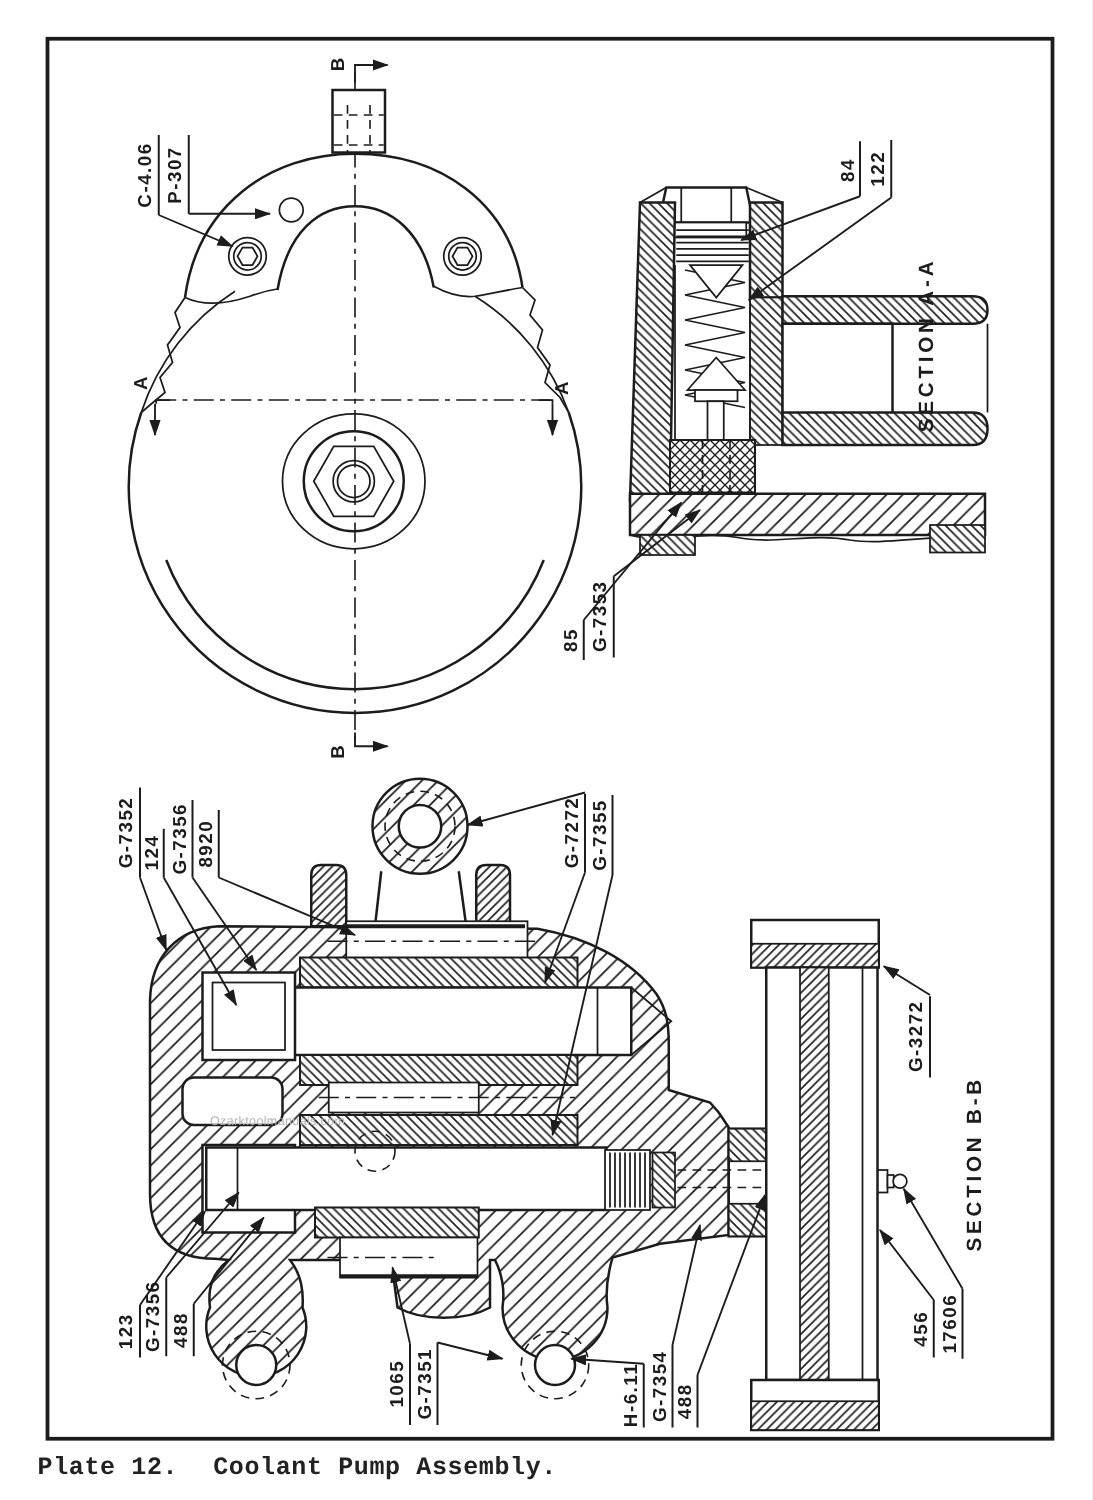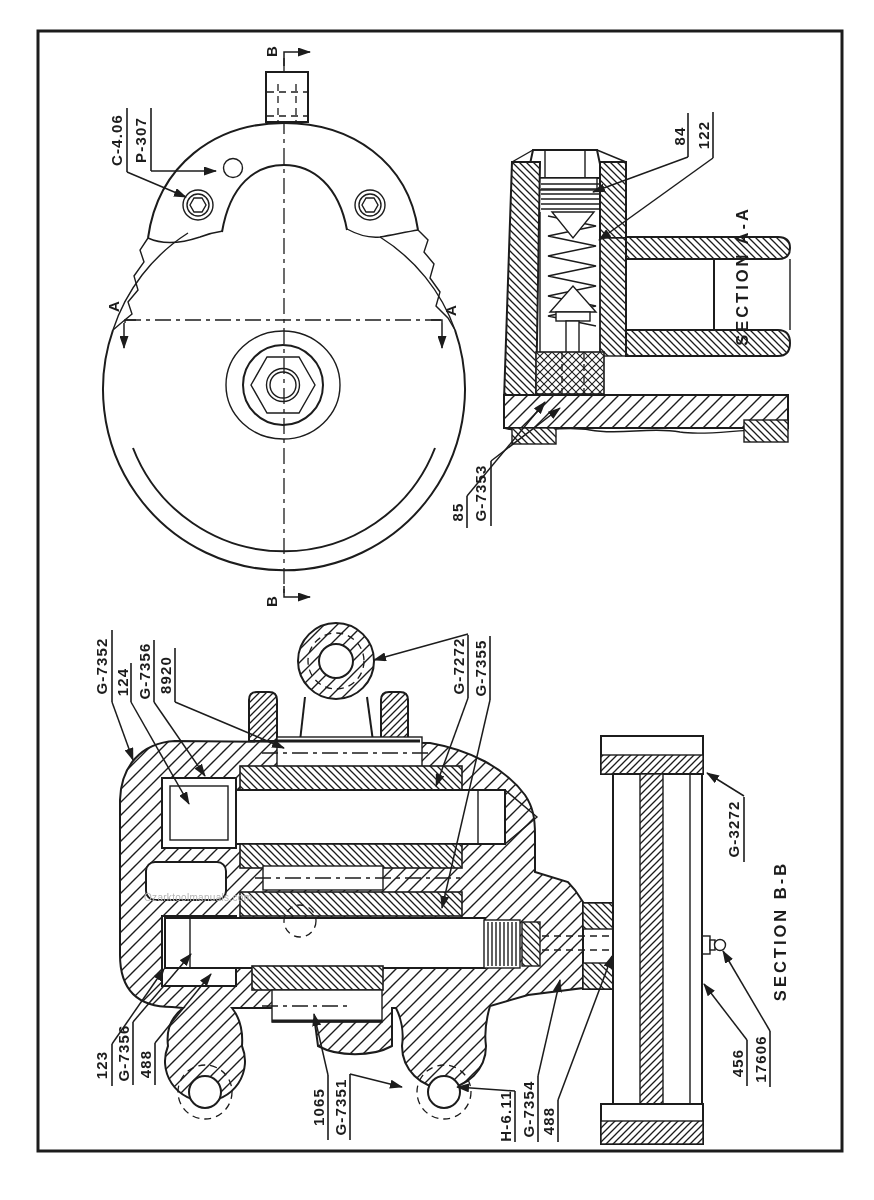--- a/index.html
+++ b/index.html
@@ -15,21 +15,21 @@
   .hv{fill:none;stroke:#1c1c1c;stroke-width:3.2;}
   .wf{fill:#ffffff;stroke:#1c1c1c;stroke-width:2;}
   .wft{fill:#ffffff;stroke:#1c1c1c;stroke-width:1.4;}
   .lbl{position:absolute;white-space:nowrap;color:#1c1c1c;
        font:700 15px/1 "Liberation Sans",sans-serif;letter-spacing:1.2px;
        transform:translate(-50%,-50%) rotate(-90deg);}
   .sec{font-size:16.5px;letter-spacing:3px;}
   .caption{position:absolute;left:30px;top:1163px;color:#222;
            font:700 20px/1.2 "Liberation Mono",monospace;letter-spacing:.5px;}
   .caption .gap{display:inline-block;width:28px;}
-  .wm{position:absolute;left:144px;top:893px;color:#b3b3b3;
+  .wm{position:absolute;left:168px;top:893px;color:#b3b3b3;
       font:400 10px/1 "Liberation Sans",sans-serif;letter-spacing:.3px;}
 </style>
 </head>
 <body>
 
 <div id="page">
 
 <svg width="874" height="1200" viewBox="0 0 874 1200">
   <defs>
     <marker id="ar" markerWidth="13" markerHeight="9" refX="12" refY="4.5" orient="auto" markerUnits="userSpaceOnUse">
@@ -331,14 +331,17 @@
 <div class="lbl" style="left:318px;top:1107px;">1065</div>
 <div class="lbl" style="left:340px;top:1107px;">G-7351</div>
 <div class="lbl" style="left:505px;top:1116px;">H-6.11</div>
 <div class="lbl" style="left:528px;top:1109px;">G-7354</div>
 <div class="lbl" style="left:548px;top:1121px;">488</div>
 <div class="lbl" style="left:737px;top:1063px;">456</div>
 <div class="lbl" style="left:760px;top:1059px;">17606</div>
 
 <div class="wm">Ozarktoolmanuals.com</div>
 
-
+<div class="caption">
+  <span>Plate 12.</span><span class="gap"></span><span>Coolant Pump Assembly.</span>
 </div>
 
+</div>
+
 </body></html>

